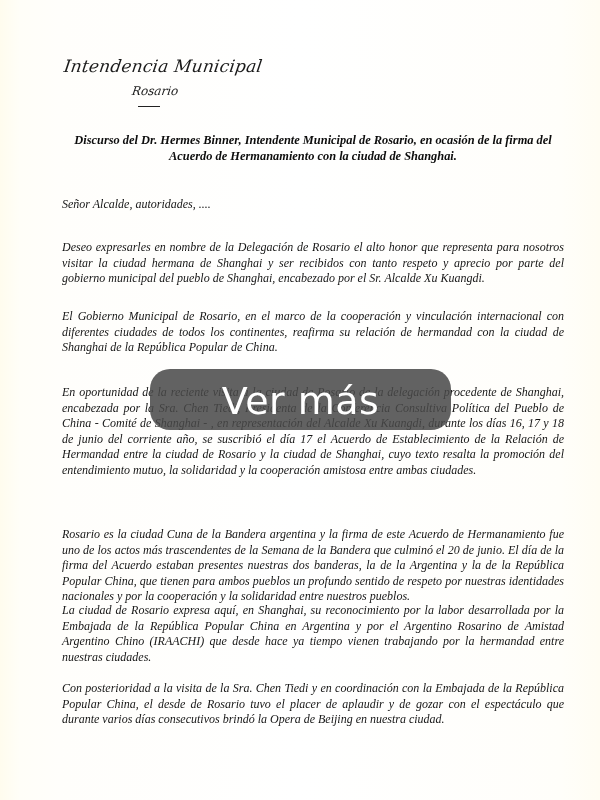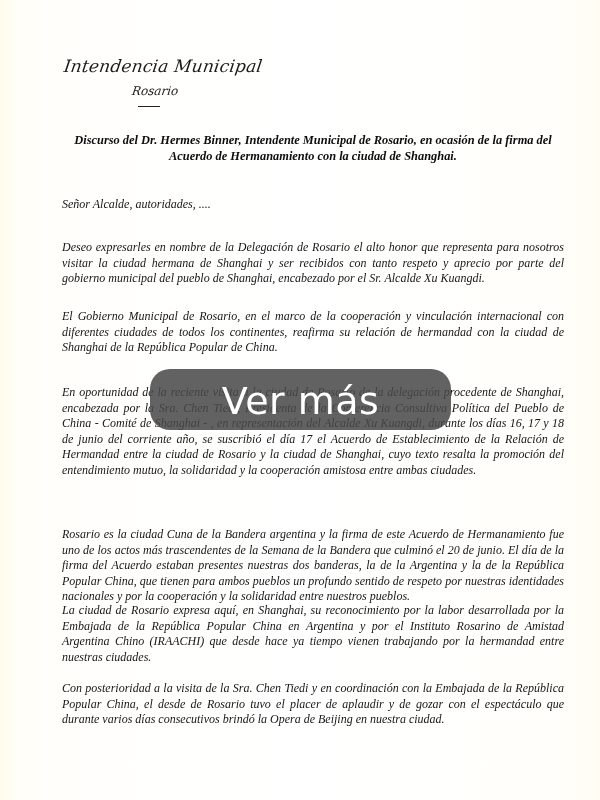--- a/index.html
+++ b/index.html
@@ -134,21 +134,21 @@
 
   <div class="body p3">
     <p>En oportunidad de la reciente visita a la ciudad de Rosario de la delegación procedente de Shanghai, encabezada por la Sra. Chen Tiedi, Presidenta de la Conferencia Consultiva Política del Pueblo de China - Comité de Shanghai - , en representación del Alcalde Xu Kuangdi, durante los días 16, 17 y 18 de junio del corriente año, se suscribió el día 17 el Acuerdo de Establecimiento de la Relación de Hermandad entre la ciudad de Rosario y la ciudad de Shanghai, cuyo texto resalta la promoción del entendimiento mutuo, la solidaridad y la cooperación amistosa entre ambas ciudades.</p>
   </div>
 
   <div class="body p4">
     <p>Rosario es la ciudad Cuna de la Bandera argentina y la firma de este Acuerdo de Hermanamiento fue uno de los actos más trascendentes de la Semana de la Bandera que culminó el 20 de junio. El día de la firma del Acuerdo estaban presentes nuestras dos banderas, la de la Argentina y la de la República Popular China, que tienen para ambos pueblos un profundo sentido de respeto por nuestras identidades nacionales y por la cooperación y la solidaridad entre nuestros pueblos.</p>
   </div>
 
   <div class="body p5">
-    <p>La ciudad de Rosario expresa aquí, en Shanghai, su reconocimiento por la labor desarrollada por la Embajada de la República Popular China en Argentina y por el Instituto Rosarino de Amistad Argentina Chino (IRAACHI) que desde hace ya tiempo vienen trabajando por la hermandad entre nuestras ciudades.</p>
+    <p>La ciudad de Rosario expresa aquí, en Shanghai, su reconocimiento por la labor desarrollada por la Embajada de la República Popular China en Argentina y por el Argentino Rosarino de Amistad Argentino Chino (IRAACHI) que desde hace ya tiempo vienen trabajando por la hermandad entre nuestras ciudades.</p>
   </div>
 
   <div class="body p6">
     <p>Con posterioridad a la visita de la Sra. Chen Tiedi y en coordinación con la Embajada de la República Popular China, el desde de Rosario tuvo el placer de aplaudir y de gozar con el espectáculo que durante varios días consecutivos brindó la Opera de Beijing en nuestra ciudad.</p>
   </div>
 
   <div class="see-more">
     <span>Ver más</span>
   </div>
 

